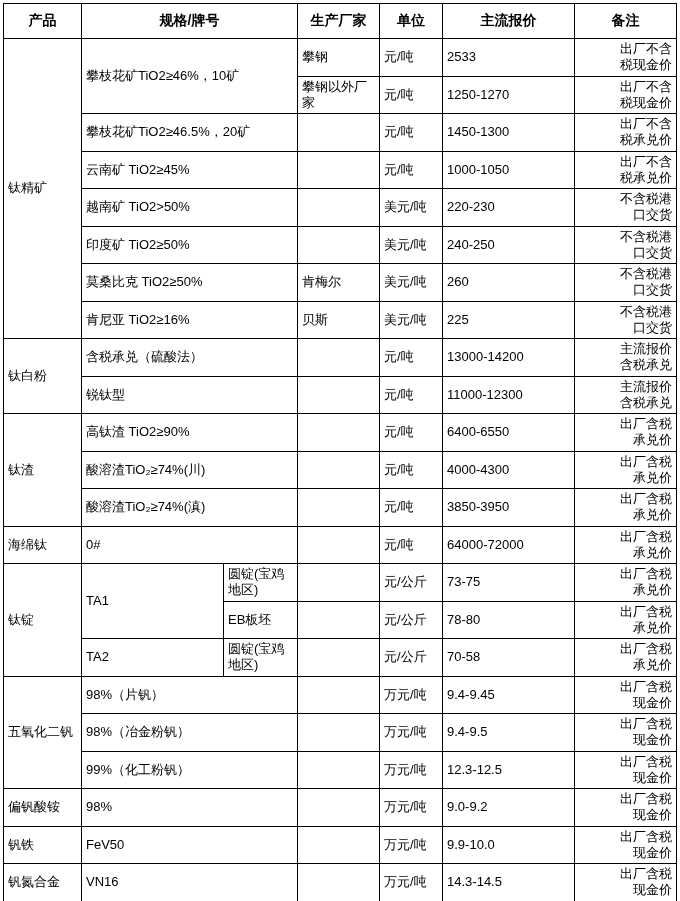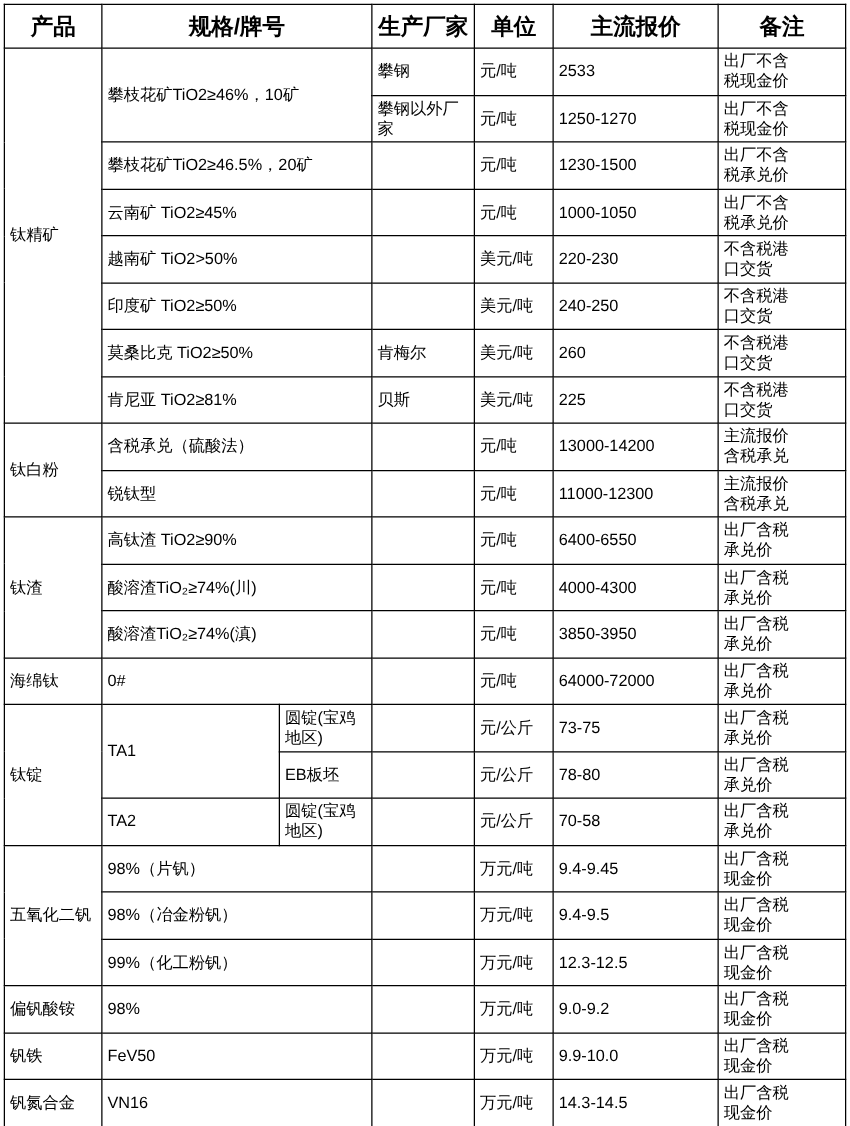--- a/index.html
+++ b/index.html
@@ -25,39 +25,40 @@
     font-size: 13px;
     font-weight: normal;
     text-align: left;
     vertical-align: middle;
     line-height: 1.25;
     overflow: hidden;
   }
   #price-table thead td {
     text-align: center;
     font-weight: bold;
-    font-size: 18px;
+    font-size: 14px;
     height: 28px;
     padding: 3px 2px;
   }
   td.ctr {
     text-align: center;
   }
   td.grp {
     text-align: center;
     font-weight: bold;
     font-family: Liberation Serif, serif;
   }
   td.note {
     font-size: 12px;
     line-height: 1.15;
     padding: 1px 3px;
   }
   .note span {
     display: block;
+    text-align: right;
   }
   col.c0 { width: 78px; }
   col.c1 { width: 142px; }
   col.c2 { width: 74px; }
   col.c3 { width: 82px; }
   col.c4 { width: 63px; }
   col.c5 { width: 132px; }
   col.c6 { width: 102px; }
   .rowh { height: 34px; }
 </style>
@@ -102,21 +103,21 @@
         <td>1250-1270</td>
         <td class="note">
           <span>出厂不含</span>
           <span>税现金价</span>
         </td>
       </tr>
       <tr class="rowh">
         <td colspan="2" rowspan="1">攀枝花矿TiO2≥46.5%，20矿</td>
         <td class="ctr"></td>
         <td>元/吨</td>
-        <td>1230-1500</td>
+        <td>1450-1300</td>
         <td class="note">
           <span>出厂不含</span>
           <span>税承兑价</span>
         </td>
       </tr>
       <tr class="rowh">
         <td colspan="2" rowspan="1">云南矿 TiO2≥45%</td>
         <td class="ctr"></td>
         <td>元/吨</td>
         <td>1000-1050</td>
@@ -149,21 +150,21 @@
         <td colspan="2" rowspan="1">莫桑比克 TiO2≥50%</td>
         <td class="ctr">肯梅尔</td>
         <td>美元/吨</td>
         <td>260</td>
         <td class="note">
           <span>不含税港</span>
           <span>口交货</span>
         </td>
       </tr>
       <tr class="rowh">
-        <td colspan="2" rowspan="1">肯尼亚 TiO2≥81%</td>
+        <td colspan="2" rowspan="1">肯尼亚 TiO2≥16%</td>
         <td class="ctr">贝斯</td>
         <td>美元/吨</td>
         <td>225</td>
         <td class="note">
           <span>不含税港</span>
           <span>口交货</span>
         </td>
       </tr>
       <tr class="rowh">
         <td class="grp" rowspan="2">钛白粉</td>

